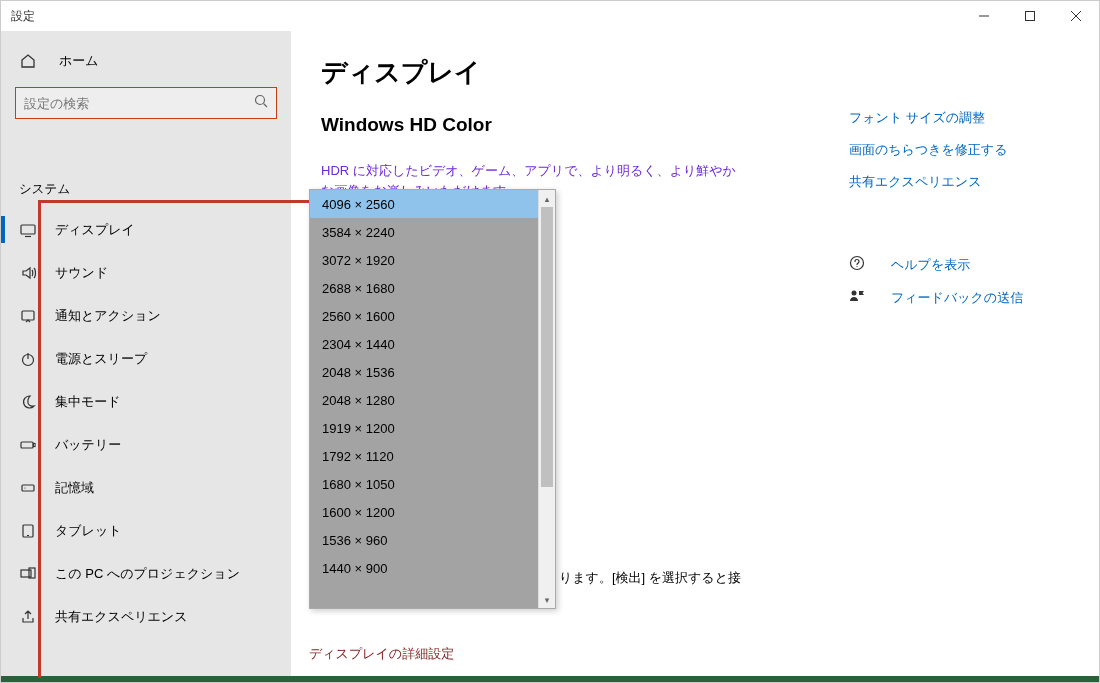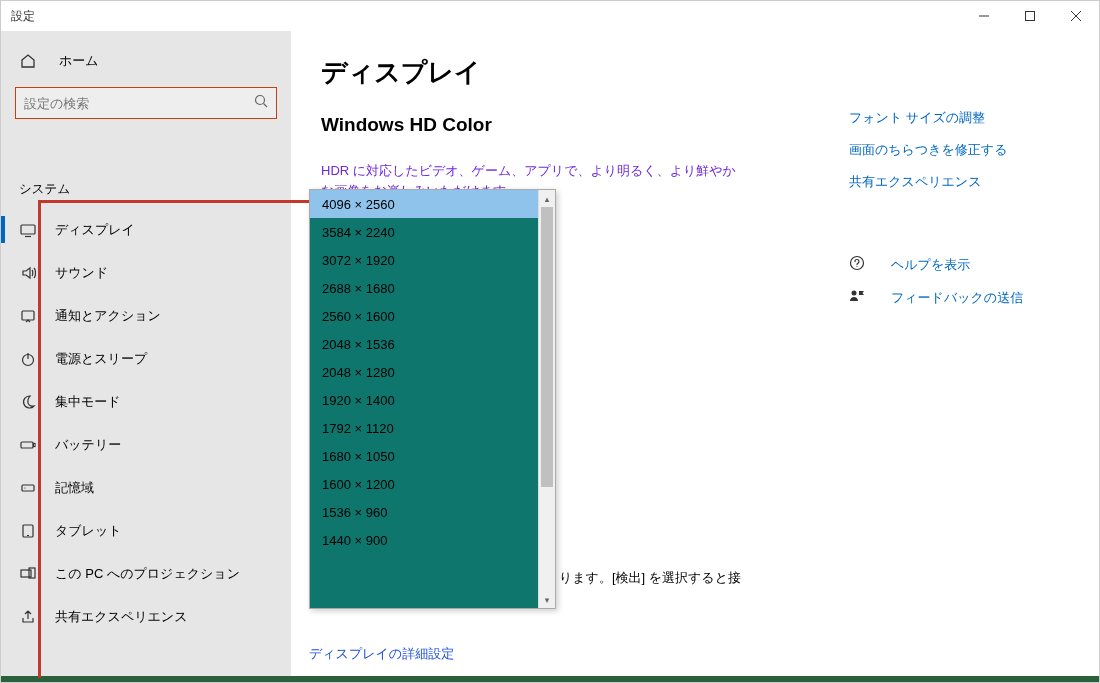--- a/index.html
+++ b/index.html
@@ -23,30 +23,30 @@
 .content { flex: 1; min-width: 0; }
 h1 { font-size: 26px; font-weight: 600; margin-bottom: 24px; }
 h2 { font-size: 19px; font-weight: 600; margin-bottom: 25px; }
 .desc { font-size: 13px; color: #6d28d9; max-width: 420px; line-height: 1.5; margin-bottom: 4px; }
 .link { color: #0067c0; font-size: 13px; cursor: pointer; }
 .link-block a { display: block; margin-bottom: 12px; }
 .rightcol { width: 210px; padding-top: 54px; }
 .rightcol .link { display: block; margin-bottom: 14px; font-size: 13px; }
 .help-row { display: flex; align-items: center; gap: 24px; margin-bottom: 14px; font-size: 13px; color: #0067c0; cursor: pointer; }
 .help-row .ic { color: #333; width: 18px; }
-.dropdown { position: absolute; left: 308px; top: 188px; width: 247px; height: 420px; background: #0f766e; border: 1px solid #aaa; box-shadow: 2px 2px 6px rgba(0,0,0,0.2); display: flex; }
+.dropdown { position: absolute; left: 308px; top: 188px; width: 247px; height: 420px; background: #a3a3a3; border: 1px solid #aaa; box-shadow: 2px 2px 6px rgba(0,0,0,0.2); display: flex; }
 .dropdown-list { flex: 1; overflow: hidden; }
 .dropdown-item { height: 28px; display: flex; align-items: center; padding-left: 12px; font-size: 13px; cursor: pointer; }
 .dropdown-item.selected { background: #8fc3ec; }
 .dropdown-scroll { width: 17px; background: #f0f0f0; display: flex; flex-direction: column; border-left: 1px solid #ddd; }
 .sb-btn { height: 17px; display: flex; align-items: center; justify-content: center; font-size: 9px; color: #666; cursor: pointer; }
 .sb-thumb { flex: 0 0 280px; background: #c0c0c0; margin: 0 2px; }
 .sb-track { flex: 1; }
 .partial-text { position: absolute; left: 558px; top: 568px; font-size: 13px; }
-.adv-link { position: absolute; left: 308px; top: 644px; font-size: 13px; color: #1d4ed8; cursor: pointer; }
+.adv-link { position: absolute; left: 308px; top: 644px; font-size: 13px; color: #7f1d1d; cursor: pointer; }
 .callout-h { position: absolute; left: 37px; top: 199px; width: 271px; height: 3px; background: #c0392b; z-index: 50; }
 .callout-v { position: absolute; left: 37px; top: 199px; width: 3px; height: 478px; background: #c0392b; z-index: 50; }
 .bottom-bar { position: absolute; left: 0; right: 0; bottom: 0; height: 6px; background: #2a603a; z-index: 40; }
 </style>
 </head>
 <body>
 
 <div class="window">
   <div class="titlebar">
     <span>設定</span>
@@ -214,23 +214,24 @@
     </div>
   </div>
 
   <div class="dropdown">
     <div class="dropdown-list" id="dropdown-list">
         <div class="dropdown-item selected">4096 × 2560</div>
         <div class="dropdown-item">3584 × 2240</div>
         <div class="dropdown-item">3072 × 1920</div>
         <div class="dropdown-item">2688 × 1680</div>
         <div class="dropdown-item">2560 × 1600</div>
+        <div class="dropdown-item">2304 × 1440</div>
         <div class="dropdown-item">2048 × 1536</div>
         <div class="dropdown-item">2048 × 1280</div>
-        <div class="dropdown-item">1920 × 1400</div>
+        <div class="dropdown-item">1919 × 1200</div>
         <div class="dropdown-item">1792 × 1120</div>
         <div class="dropdown-item">1680 × 1050</div>
         <div class="dropdown-item">1600 × 1200</div>
         <div class="dropdown-item">1536 × 960</div>
         <div class="dropdown-item">1440 × 900</div>
       </div>
     <div class="dropdown-scroll">
       <div class="sb-btn">▴</div>
       <div class="sb-thumb"></div>
       <div class="sb-track"></div>

